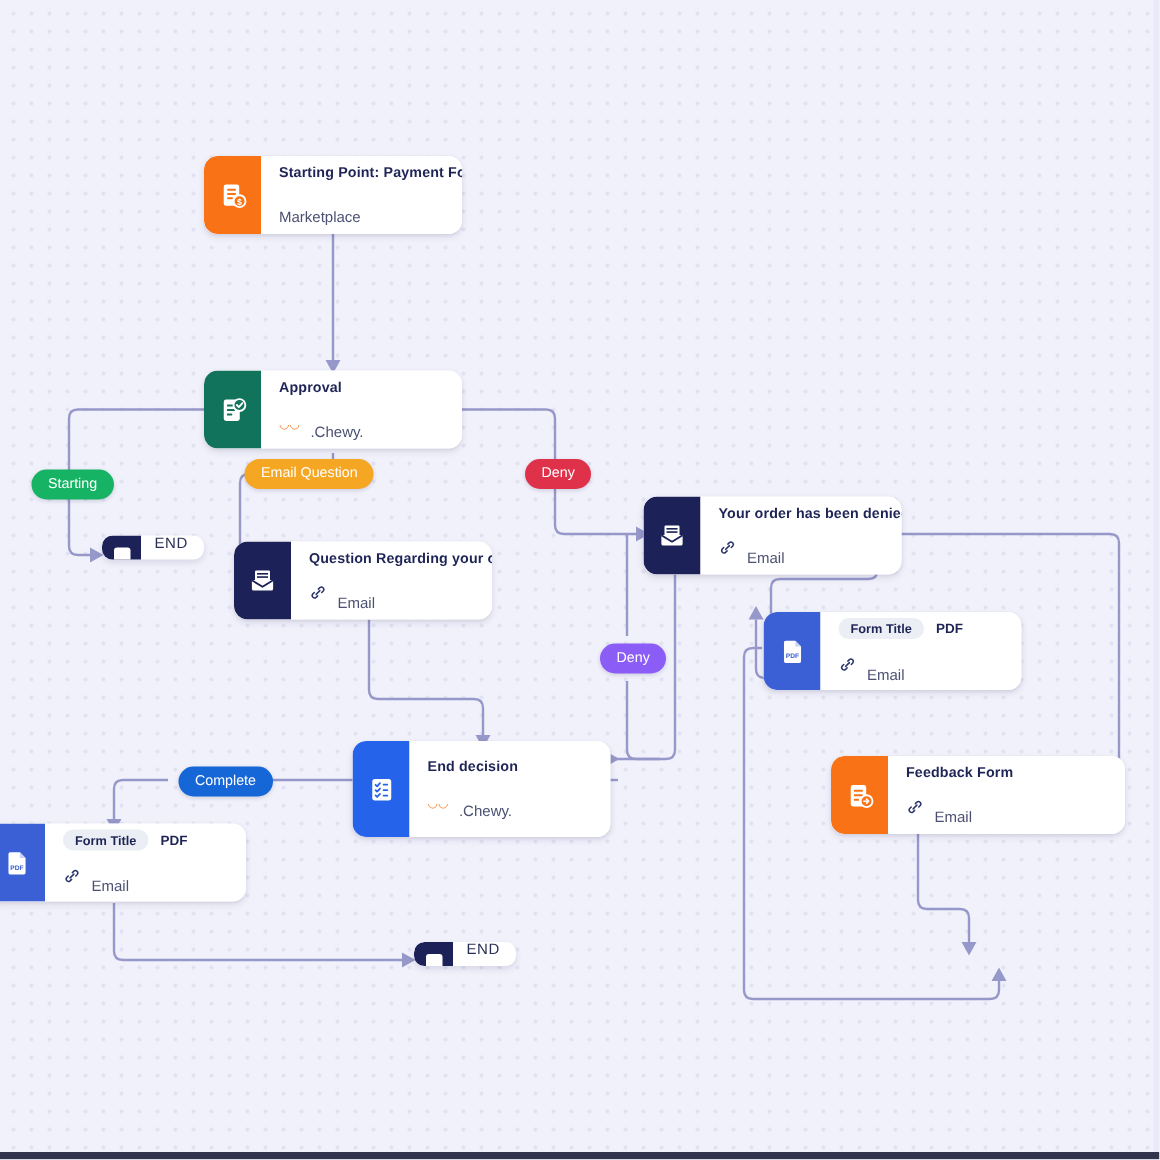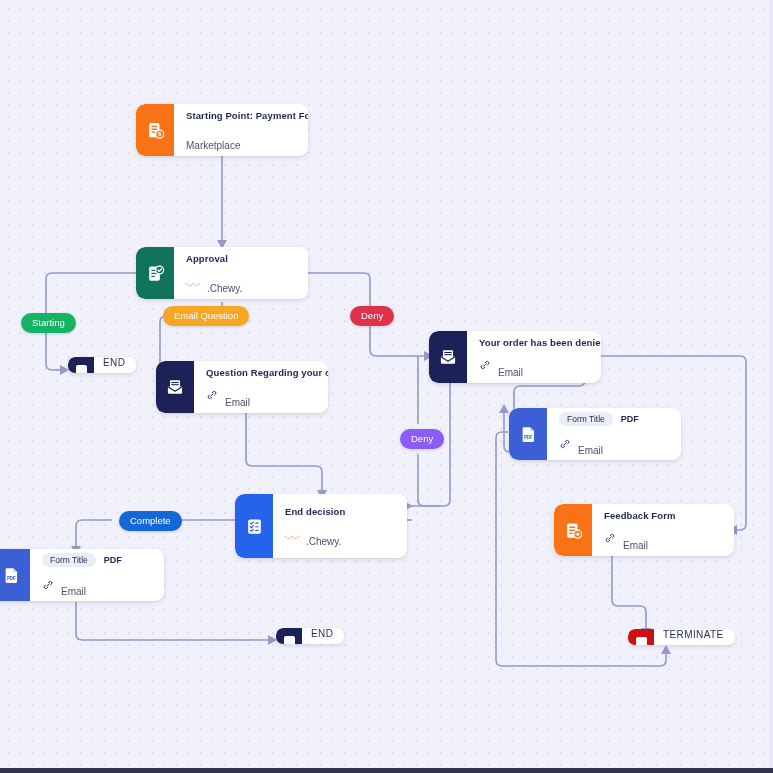--- a/index.html
+++ b/index.html
@@ -93,21 +93,21 @@
   }
   .pill-green  { background:#16b364; }
   .pill-amber  { background:#f5a623; }
   .pill-red    { background:#e0314b; }
   .pill-purple { background:#8b5cf6; }
   .pill-blue   { background:#1566d6; }
 
   
   .chip {
     display:inline-block; background:#eceef5; border-radius:9px;
-    padding:2px 8px; font-size:8.5px; font-weight:normal; color:#1e2556;
+    padding:2px 8px; font-size:8.5px; font-weight:bold; color:#1e2556;
   }
   .pdflabel { font-size:9px; font-weight:bold; color:#1e2556; margin-left:8px; }
   .rowchip { display:flex; align-items:center; }
 </style>
 </head>
 <body>
 
 <div id="canvas">
 
   <svg id="wires" viewBox="0 0 773 773">
@@ -312,21 +312,21 @@
             <path d="M9.5 14.5 l5-5"></path>
             <path d="M12.5 7.5 l2-2 a3.2 3.2 0 0 1 4.5 4.5 l-2 2"></path>
             <path d="M11.5 16.5 l-2 2 a3.2 3.2 0 0 1 -4.5 -4.5 l2 -2"></path>
           </svg>
         </span>
         <span class="lbl">Email</span>
       </div>
     </div>
   </div>
 
-  <div class="node" id="n-feedback" style="left:554px; top:504px; width:180px; height:52px;">
+  <div class="node" id="n-feedback" style="left:554px; top:504px; width:196px; height:52px;">
     <div class="ic ic-orange">
       <svg width="19" height="19" viewBox="0 0 24 24" fill="none">
         <rect x="4" y="3" width="13" height="18" rx="2" fill="#fff"></rect>
         <rect x="6.6" y="7" width="7.6" height="1.7" rx=".8" fill="#f97316"></rect>
         <rect x="6.6" y="10.8" width="7.6" height="1.7" rx=".8" fill="#f97316"></rect>
         <rect x="6.6" y="14.6" width="4.4" height="1.7" rx=".8" fill="#f97316"></rect>
         <circle cx="17.3" cy="16.6" r="5" fill="#f97316" stroke="#fff" stroke-width="1.6"></circle>
         <path d="M15 16.6 h4 m-1.7 -1.7 l1.7 1.7 l-1.7 1.7" stroke="#fff" stroke-width="1.4" stroke-linecap="round" stroke-linejoin="round" fill="none"></path>
       </svg>
     </div>
@@ -352,26 +352,20 @@
     <span class="txt">END</span>
   </div>
 
   <div class="terminal" style="left:276px; top:628px;">
     <span class="sq sq-navy">
         <i></i>
       </span>
     <span class="txt">END</span>
   </div>
 
-  <div class="terminal" style="left:628px; top:629px;">
-    <span class="sq sq-red">
-        <i></i>
-      </span>
-    <span class="txt">TERMINATE</span>
-  </div>
 
   <div class="pill pill-green" style="left:21px; top:313px;">Starting</div>
 
   <div class="pill pill-amber" style="left:163px; top:306px;">Email Question</div>
 
   <div class="pill pill-red" style="left:350px; top:306px;">Deny</div>
 
   <div class="pill pill-purple" style="left:400px; top:429px;">Deny</div>
 
   <div class="pill pill-blue" style="left:119px; top:511px;">Complete</div>

